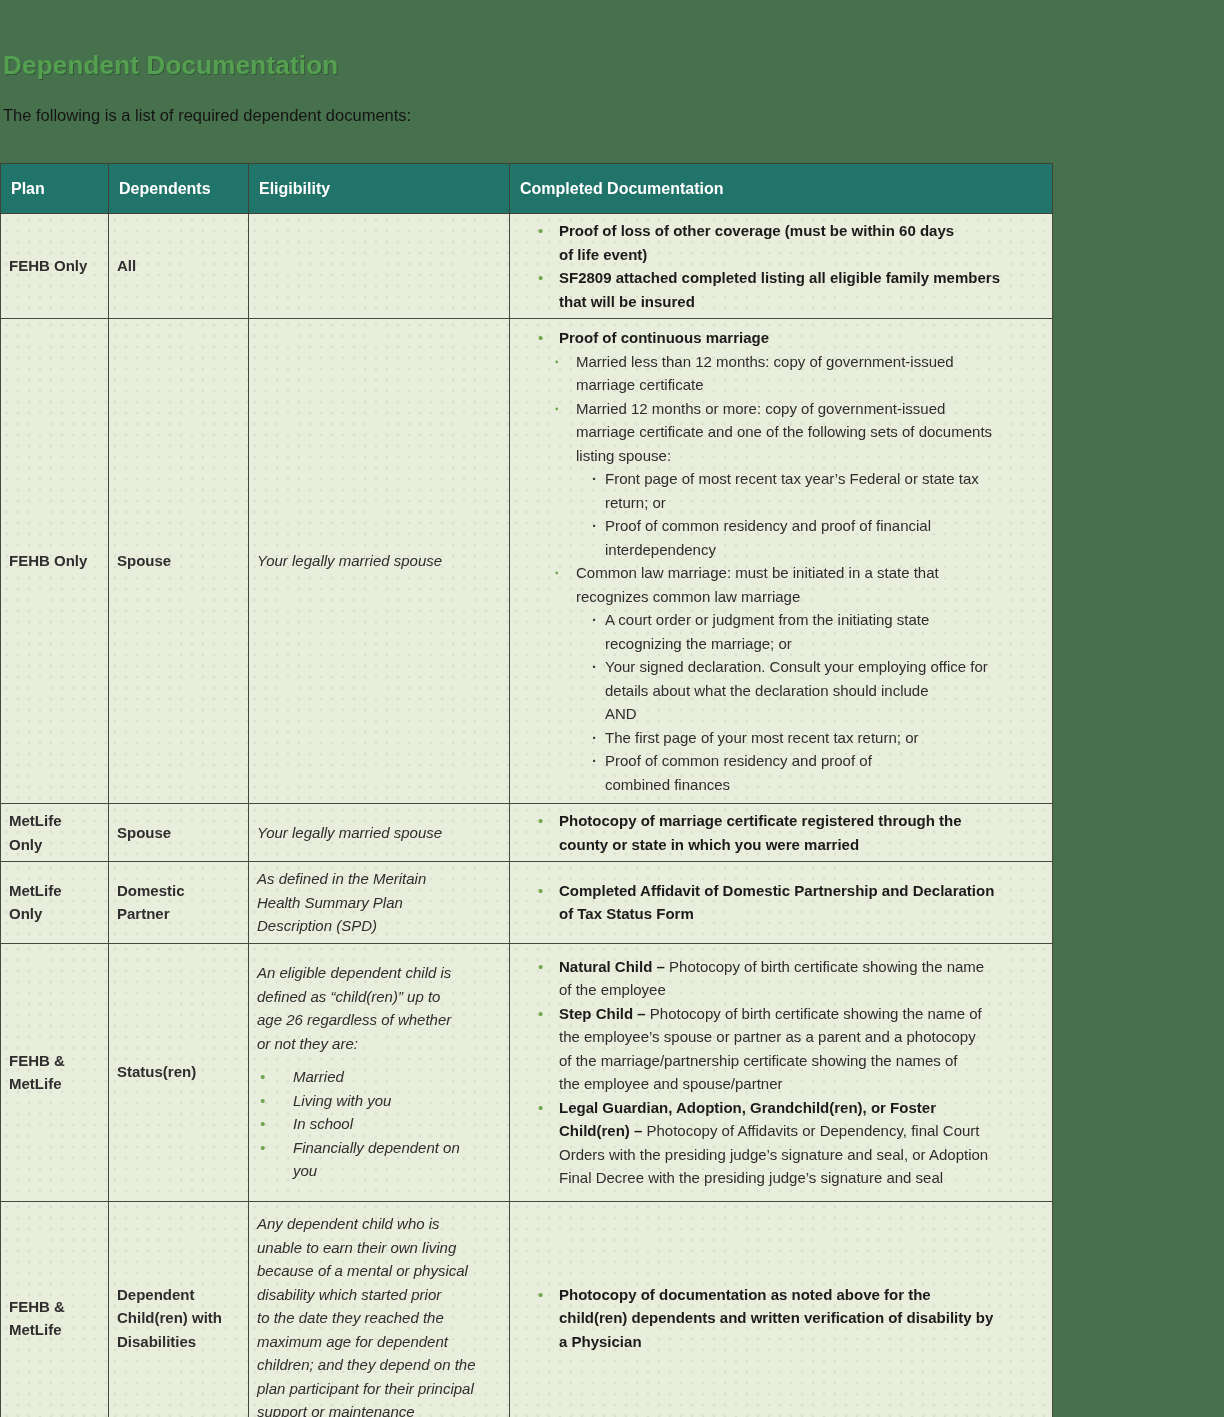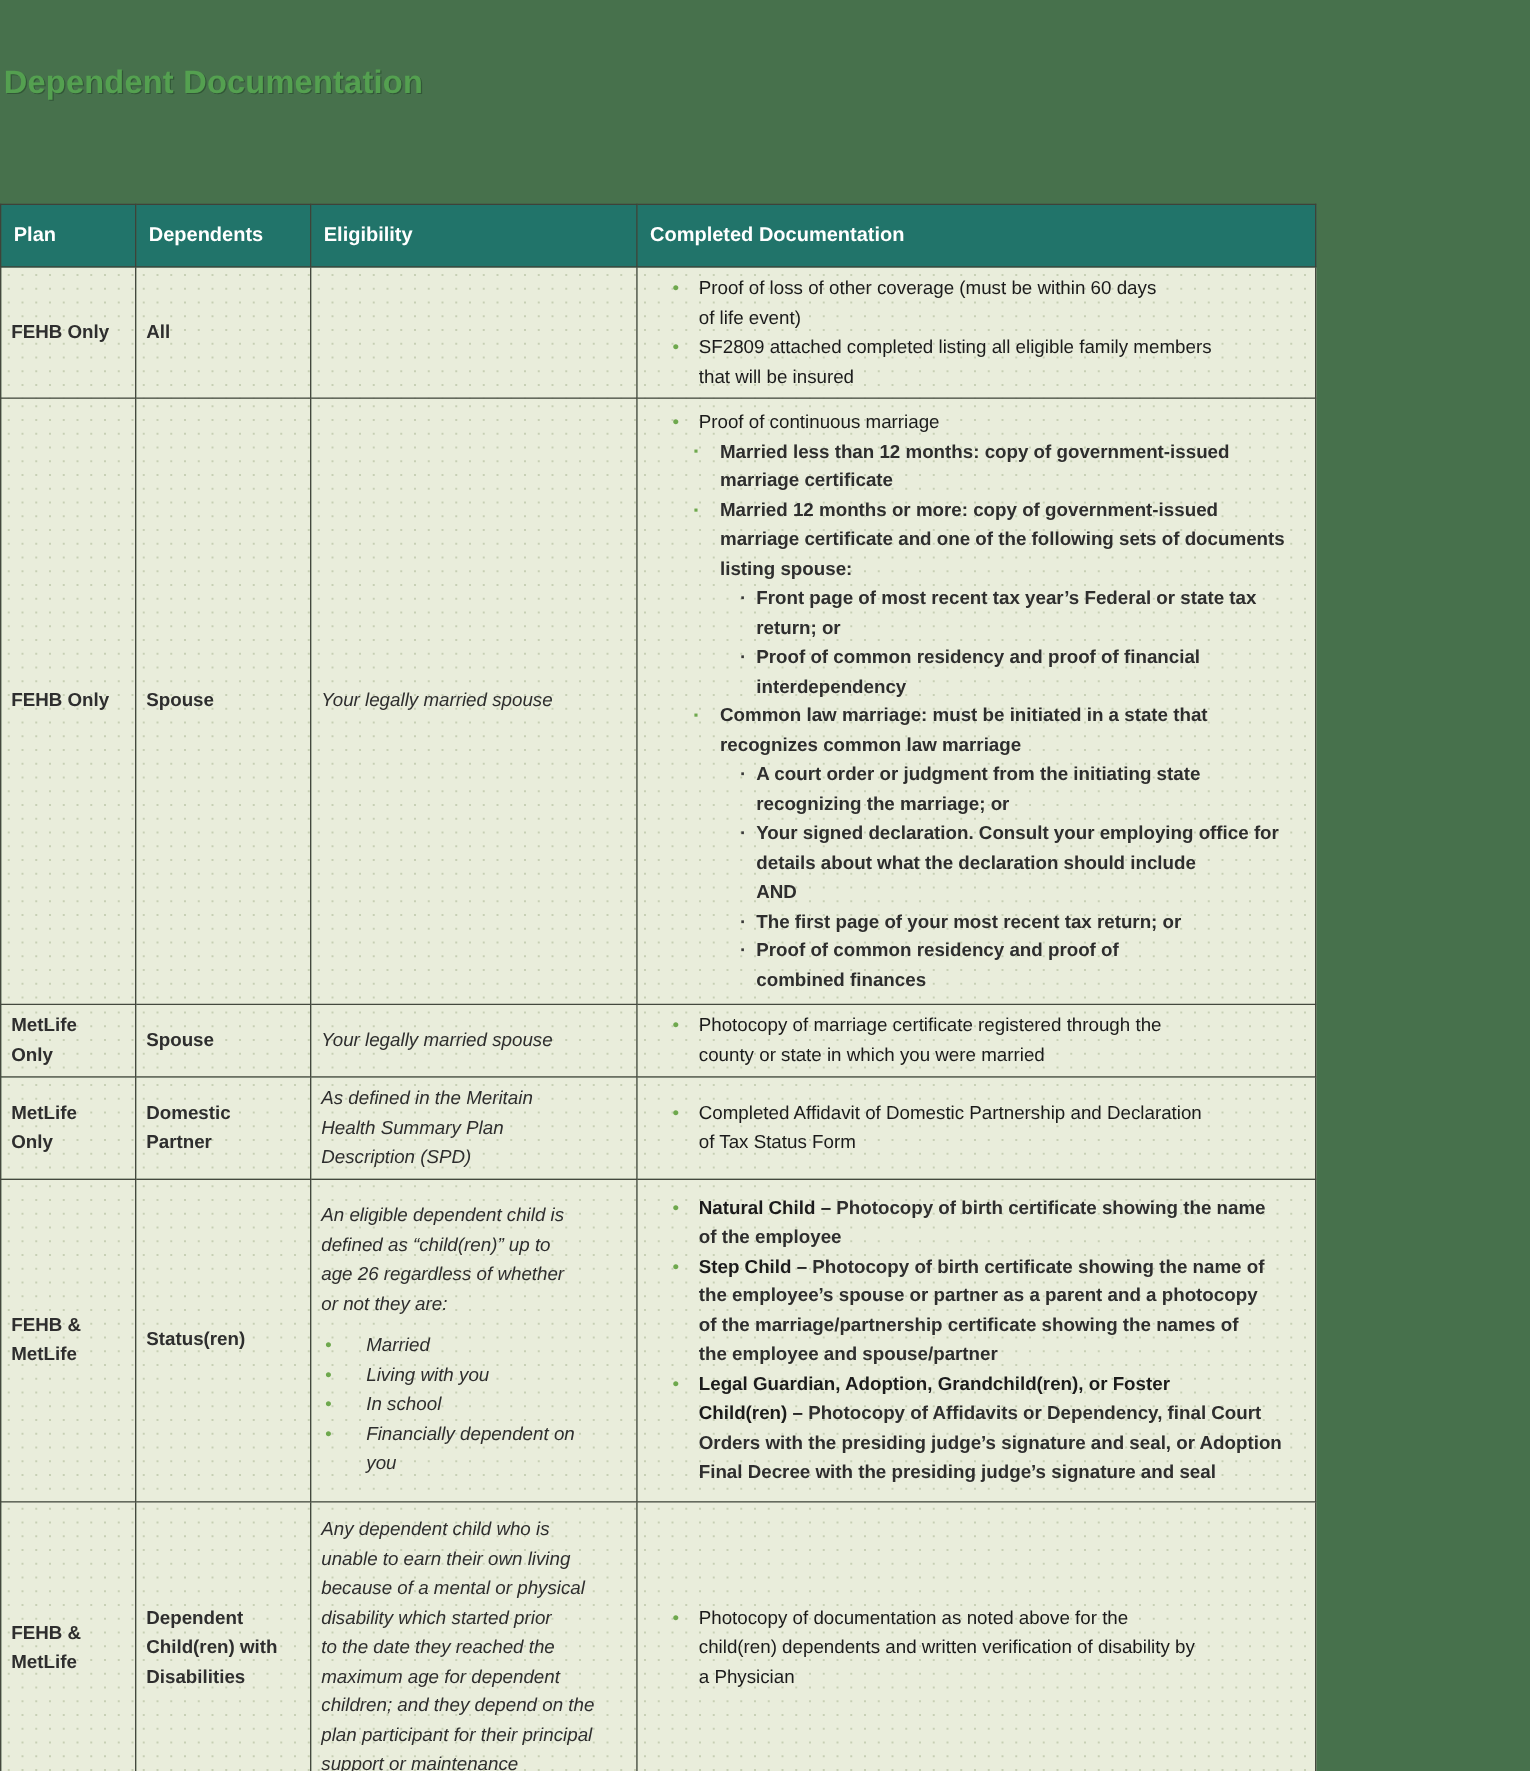--- a/index.html
+++ b/index.html
@@ -65,39 +65,40 @@
   }
   td.c-plan, td.c-dep {
     font-weight: bold;
     color: #1B1B1B;
     padding-left: 10px;
   }
   td.c-elig { padding-left: 12px; padding-right: 8px; font-style: italic; }
   td.c-docs { padding-left: 0; padding-right: 10px; }
   .pre { white-space: pre-line; }
   .doc-item { display: flex; align-items: flex-start; }
-  .doc-item .txt { white-space: pre-line; font-weight: bold; }
+  .doc-item .txt { white-space: pre-line; }
   .doc-item .marker { flex: 0 0 auto; color: var(--bullet, #6EA84D); }
   .doc-item.lvl1 { margin-left: 20px; }
   .doc-item.lvl1 .marker { width: 21px; font-size: 15px; }
   .doc-item.lvl2 { margin-left: 37px; }
   .doc-item.lvl2 .marker { width: 21px; font-size: 10px; line-height: 23.5px; }
   .doc-item.lvl3 { margin-left: 74px; }
   .doc-item.lvl3 .marker { width: 13px; color: #3A3A3A; font-weight: bold; }
   .doc-item .txt b, .doc-item .txt.bold { color: #1B1B1B; }
-  .doc-item .txt.bold { font-weight: normal; }
+  .doc-item .txt.bold { font-weight: bold; }
   .elig-list { margin-top: 10px; }
   .elig-item { display: flex; align-items: flex-start; margin-left: 3px; }
   .elig-item .marker { flex: 0 0 auto; width: 33px; color: var(--bullet, #6EA84D); }
 </style>
 </head>
 <body>
 
 <div class="page">
   <div class="doc-title">Dependent Documentation</div>
+  <div class="doc-intro">The following is a list of required dependent documents:</div>
   <table class="dep">
     <colgroup>
       <col style="width:108px">
         <col style="width:140px">
         <col style="width:261px">
         <col style="width:543px">
     </colgroup>
     <thead>
         <tr>
           <th>Plan</th>

